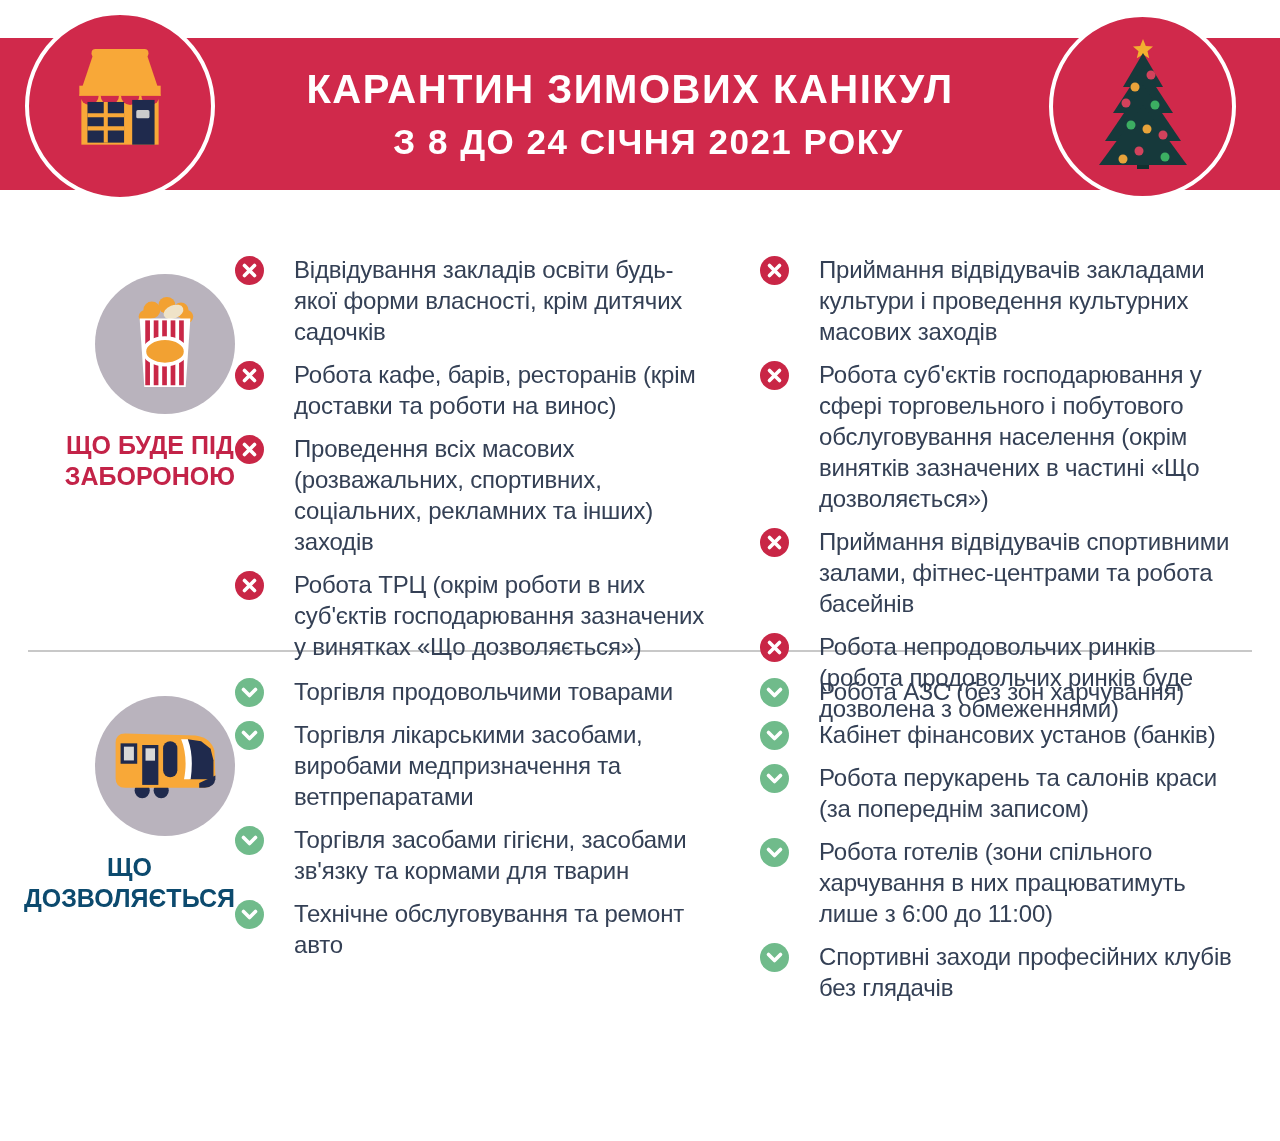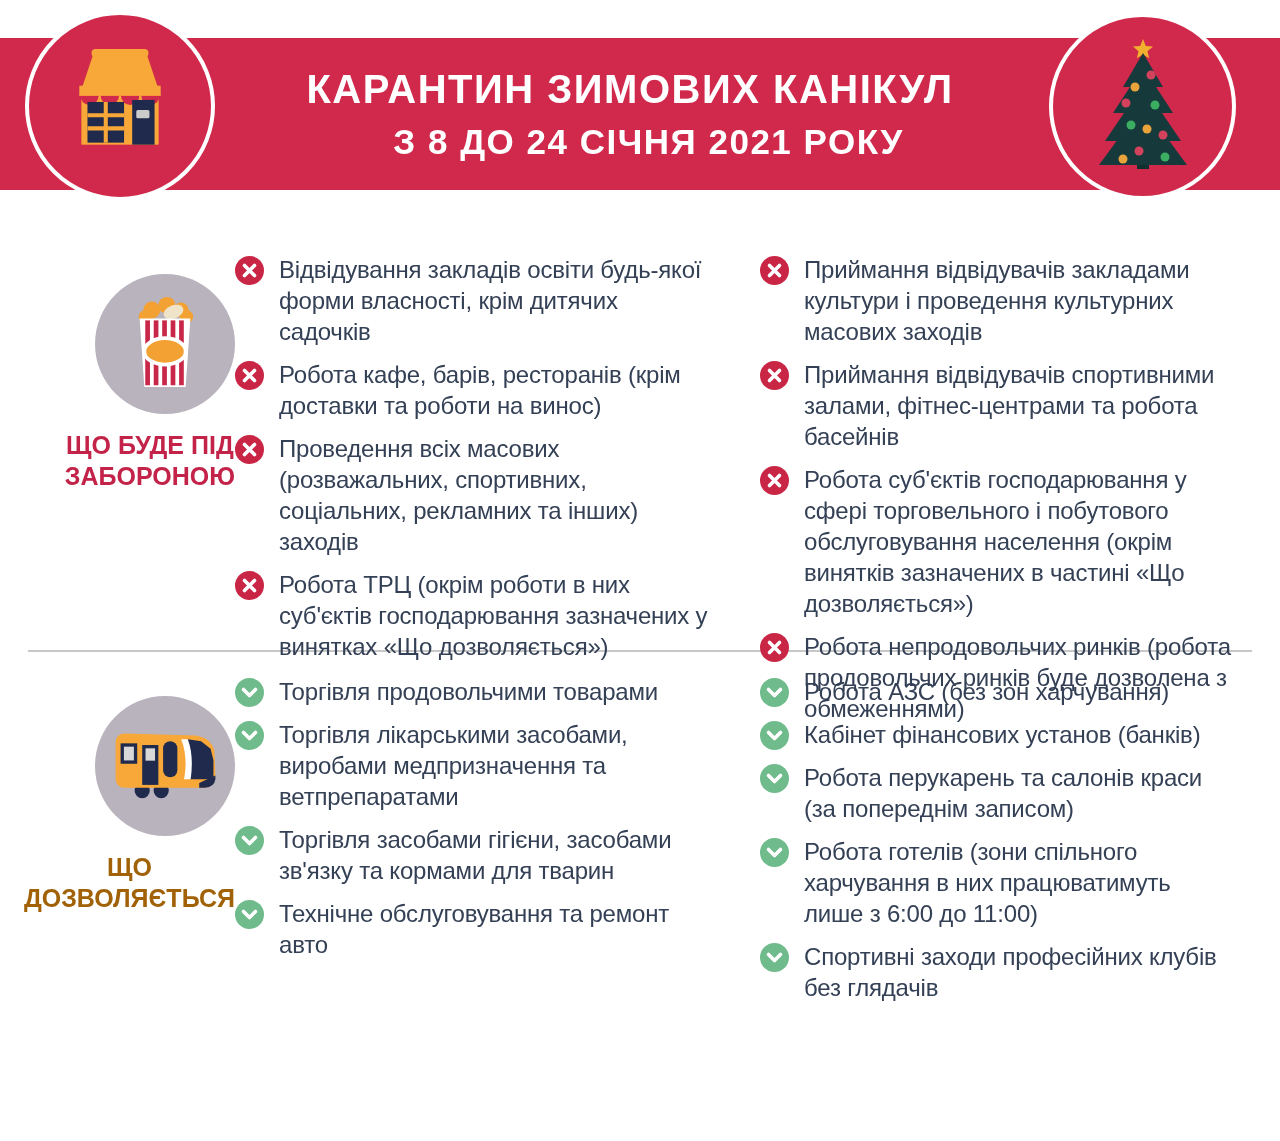--- a/index.html
+++ b/index.html
@@ -21,26 +21,26 @@
 
   
   .section { display:flex; padding-top:24px; }
   .section-1 { height:420px; }
   .section-2 { height:416px; }
   .rail { width:235px; flex:none; display:flex; flex-direction:column; align-items:flex-end; padding-top:20px;padding-left:7px; }
   .rail-circle { width:140px; height:140px; border-radius:50%; background:#b9b3bd;
                  display:flex; align-items:center; justify-content:center; }
   .rail-label { margin-top:16px; text-align:center; font-weight:700; font-size:25px; line-height:31px; }
   .rail-label.red   { color:#c32348; }
-  .rail-label.green { color:#a16207; }
+  .rail-label.green { color:#0c4a6e; }
 
   .col-1 { width:525px; flex:none; padding-right:50px; }
   .col-2 { width:500px; flex:none; padding-right:28px; }
 
-  .item { display:flex; align-items:flex-start; margin-bottom:12px; }
+  .item { display:flex; align-items:flex-start; margin-bottom:12px;gap:15px; }
   .bullet { flex:none; width:29px; height:29px; margin-right:15px; margin-top:2px; }
   .item-text { font-size:24px; line-height:31px; color:#344055; letter-spacing:-0.2px; }
 
   .divider { border-top:2px solid #c8c8c8; margin:0 28px; }
 
   
   .footer { height:73px; display:flex; align-items:center; justify-content:center; gap:15px; }
   .footer-sep { width:2px; height:56px; background:#1a1a1a; }
   .footer-text { display:flex; flex-direction:column; justify-content:center;text-align:right; }
   .footer-line1 { font-size:21px; color:#1a1a1a; line-height:26px; }
@@ -167,28 +167,28 @@
               <circle cx="14.5" cy="14.5" r="14.5" fill="#c92646"></circle>
               <path d="M9.5 9.5 L19.5 19.5 M19.5 9.5 L9.5 19.5" stroke="#fff" stroke-width="3.6" stroke-linecap="round"></path>
             </svg></span>
         <span class="item-text">Приймання відвідувачів закладами культури і проведення культурних масових заходів</span>
       </div>
       <div class="item">
         <span class="bullet"><svg width="29" height="29" viewBox="0 0 29 29">
               <circle cx="14.5" cy="14.5" r="14.5" fill="#c92646"></circle>
               <path d="M9.5 9.5 L19.5 19.5 M19.5 9.5 L9.5 19.5" stroke="#fff" stroke-width="3.6" stroke-linecap="round"></path>
             </svg></span>
+        <span class="item-text">Робота суб'єктів господарювання у сфері торговельного і побутового обслуговування населення (окрім винятків зазначених в частині «Що дозволяється»)</span>
+      </div>
+      <div class="item">
+        <span class="bullet"><svg width="29" height="29" viewBox="0 0 29 29">
+              <circle cx="14.5" cy="14.5" r="14.5" fill="#c92646"></circle>
+              <path d="M9.5 9.5 L19.5 19.5 M19.5 9.5 L9.5 19.5" stroke="#fff" stroke-width="3.6" stroke-linecap="round"></path>
+            </svg></span>
         <span class="item-text">Приймання відвідувачів спортивними залами, фітнес-центрами та робота басейнів</span>
-      </div>
-      <div class="item">
-        <span class="bullet"><svg width="29" height="29" viewBox="0 0 29 29">
-              <circle cx="14.5" cy="14.5" r="14.5" fill="#c92646"></circle>
-              <path d="M9.5 9.5 L19.5 19.5 M19.5 9.5 L9.5 19.5" stroke="#fff" stroke-width="3.6" stroke-linecap="round"></path>
-            </svg></span>
-        <span class="item-text">Робота суб'єктів господарювання у сфері торговельного і побутового обслуговування населення (окрім винятків зазначених в частині «Що дозволяється»)</span>
       </div>
       <div class="item">
         <span class="bullet"><svg width="29" height="29" viewBox="0 0 29 29">
               <circle cx="14.5" cy="14.5" r="14.5" fill="#c92646"></circle>
               <path d="M9.5 9.5 L19.5 19.5 M19.5 9.5 L9.5 19.5" stroke="#fff" stroke-width="3.6" stroke-linecap="round"></path>
             </svg></span>
         <span class="item-text">Робота непродовольчих ринків (робота продовольчих ринків буде дозволена з обмеженнями)</span>
       </div>
     </div>
   </div>

